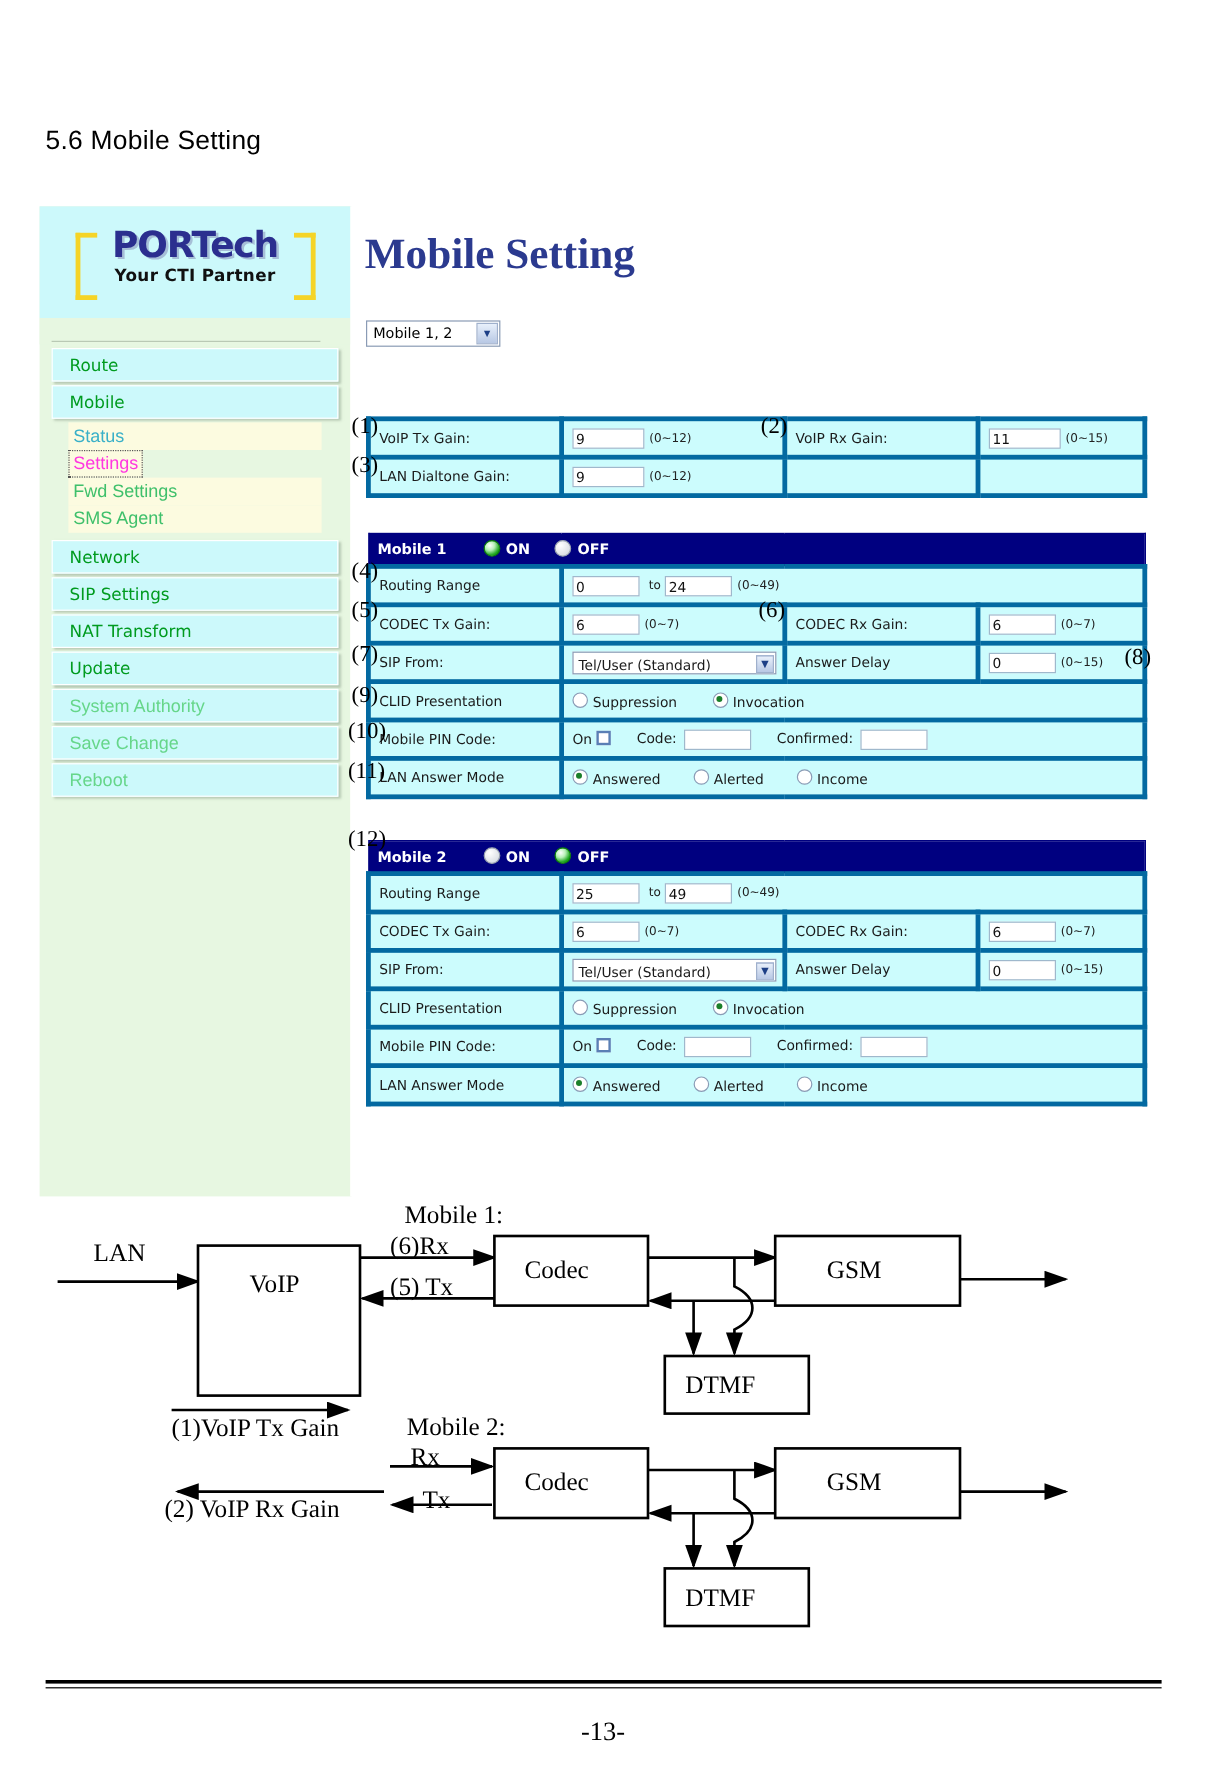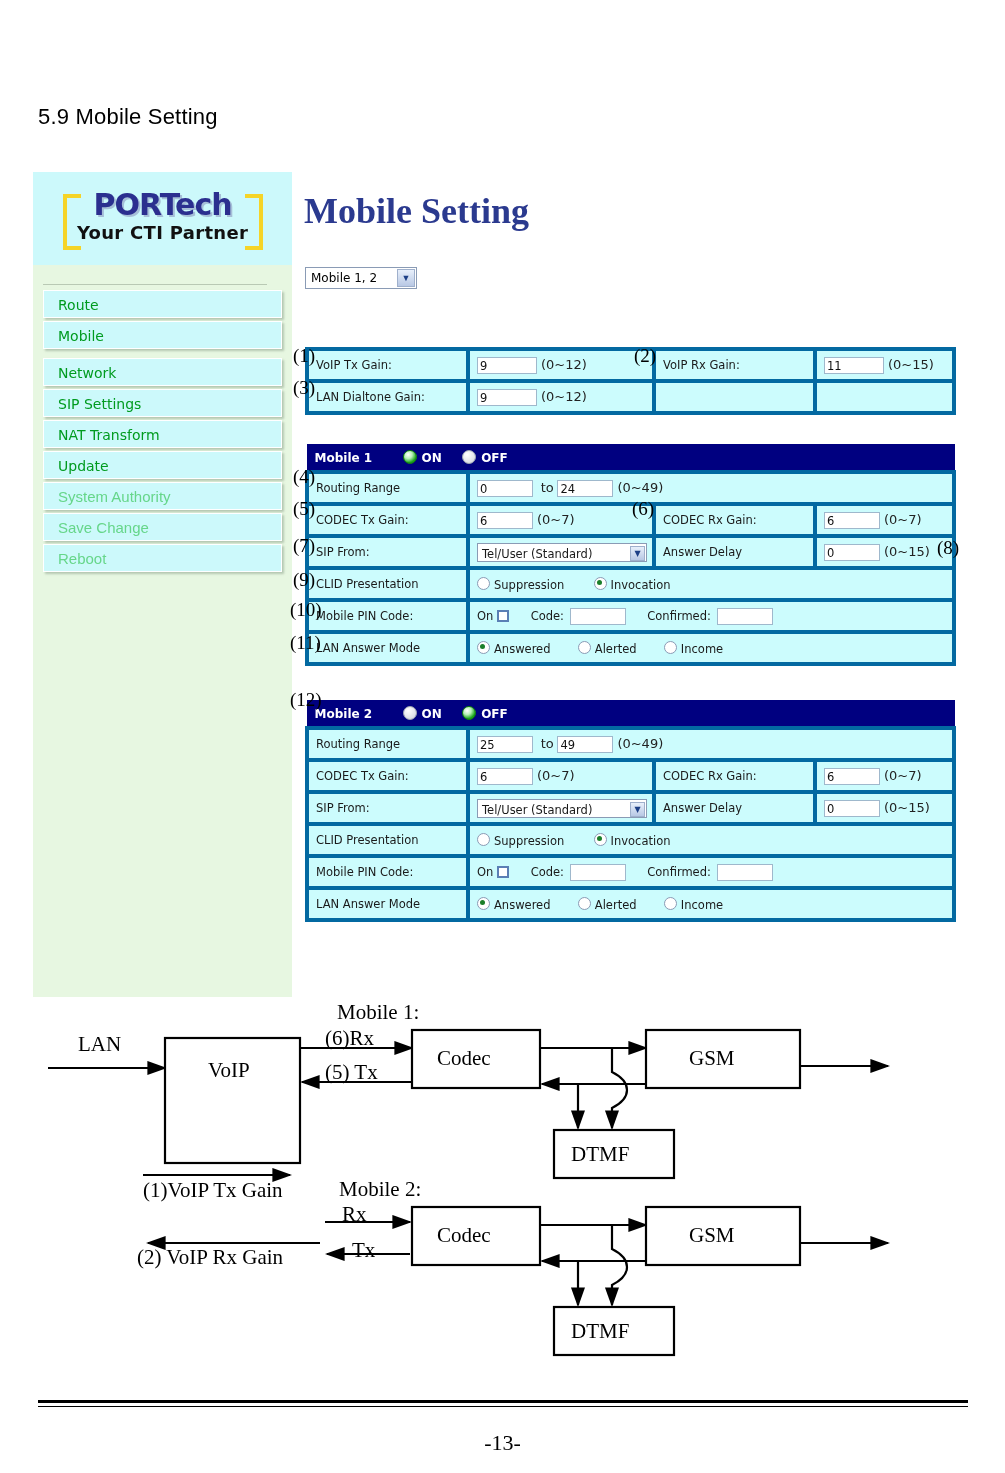--- a/index.html
+++ b/index.html
@@ -28,21 +28,21 @@
   .logo-brack.l{left:0;border-right:none;}
   .logo-brack.r{right:0;border-left:none;}
   .logo-main{
     position:absolute;left:14px;top:0;width:172px;text-align:center;
     font-family:"DejaVu Sans",sans-serif;font-weight:bold;font-size:30px;
     color:#2b2f8f;letter-spacing:-1px;line-height:34px;
     text-shadow:2px 2px 0 rgba(120,120,170,.45);
   }
   .logo-sub{
     position:absolute;left:14px;top:34px;width:172px;text-align:center;
-    font-family:"DejaVu Sans",sans-serif;font-weight:bold;font-size:18px;
+    font-family:"DejaVu Sans",sans-serif;font-weight:bold;font-size:14px;
     color:#111;letter-spacing:.3px;
   }
   #menu-pad{position:absolute;left:0;top:93px;width:259px;height:22px;background:#e7f7e1;}
   #menu-rule{position:absolute;left:10px;top:112px;width:224px;height:1px;background:#b9c9b4;}
   #menu{position:absolute;left:0;top:118px;width:259px;}
   .mi{
     margin:0 10px 3px 10px;height:28px;line-height:28px;padding-left:14px;
     background:#ccf9fb;border:1px solid #ffffff;
     box-shadow:2px 2px 2px rgba(140,160,140,.55);
     font-size:15px;color:#009b1f;box-sizing:border-box;
@@ -82,21 +82,21 @@
   }
   .hdrbar td{
     background:#000080;color:#ffffff;font-weight:bold;height:25px;
     font-family:"DejaVu Sans",sans-serif;font-size:12px;border:1px solid #000080;
   }
   .inp{
     display:inline-block;border:1px solid #9fb8cc;background:#fff;height:17px;
     line-height:17px;padding:0 2px;font-family:"DejaVu Sans",sans-serif;font-size:11.5px;
     color:#111;vertical-align:middle;box-sizing:border-box;
   }.w56{width:56px;}.w60{width:60px;}
-  .rng{font-size:13px;color:#222;margin-left:4px;}
+  .rng{font-size:10px;color:#222;margin-left:4px;}
   .selbox{
     display:inline-flex;align-items:flex-end;border:1px solid #8a9bb5;background:#fff;
     height:19px;width:170px;vertical-align:middle;box-sizing:border-box;
   }
   .selbox .t{flex:1;padding-left:4px;font-size:11.5px;font-family:"DejaVu Sans",sans-serif;}
   .selbox .a{
     width:15px;height:15px;margin-right:1px;background:linear-gradient(#e8f0fb,#b8c8e4);
     border:1px solid #9fb0cc;display:flex;align-items:center;justify-content:center;
     font-size:8px;color:#1d3f86;box-sizing:border-box;
   }
@@ -138,39 +138,45 @@
   #foot-rule1{position:absolute;left:38px;top:1400px;width:930px;height:3px;background:#000;}
   #foot-rule2{position:absolute;left:38px;top:1406px;width:930px;height:1px;background:#000;}
   #pagenum{
     position:absolute;left:0;top:1430px;width:1005px;text-align:center;
     font-family:"Liberation Serif",serif;font-size:22px;color:#000;
   }
 </style>
 </head>
 <body>
 
-<div id="doc-heading">5.9 Mobile Setting</div>
+<div id="doc-heading">5.6 Mobile Setting</div>
 
 <div id="webui">
 
   <div id="sidebar">
     <div id="logo-box">
       <div class="logo-wrap">
         <div class="logo-brack l"></div>
         <div class="logo-brack r"></div>
         <div class="logo-main">PORTech</div>
         <div class="logo-sub">Your CTI Partner</div>
       </div>
     </div>
     <div id="menu-pad"></div>
     <div id="menu-rule"></div>
 
     <div id="menu">
       <div class="mi bold">Route</div>
       <div class="mi bold">Mobile</div>
+      <div class="subwrap">
+        <div class="sub teal">Status</div>
+        <div class="sub active">Settings</div>
+        <div class="sub">Fwd Settings</div>
+        <div class="sub">SMS Agent</div>
+      </div>
       <div style="height:6px"></div>
       <div class="mi bold">Network</div>
       <div class="mi bold">SIP Settings</div>
       <div class="mi bold">NAT Transform</div>
       <div class="mi bold">Update</div>
       <div class="mi light">System Authority</div>
       <div class="mi light">Save Change</div>
       <div class="mi light">Reboot</div>
     </div>
   </div>

